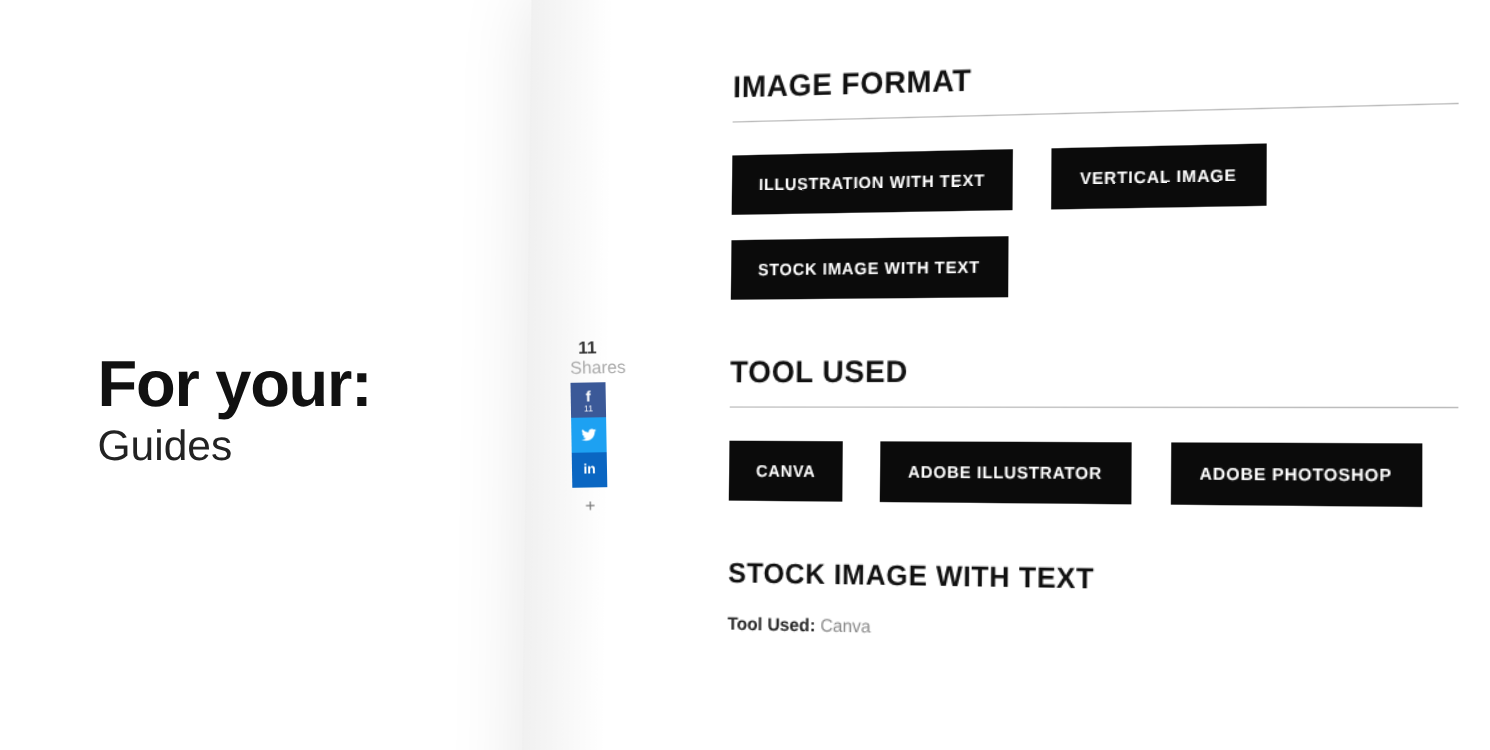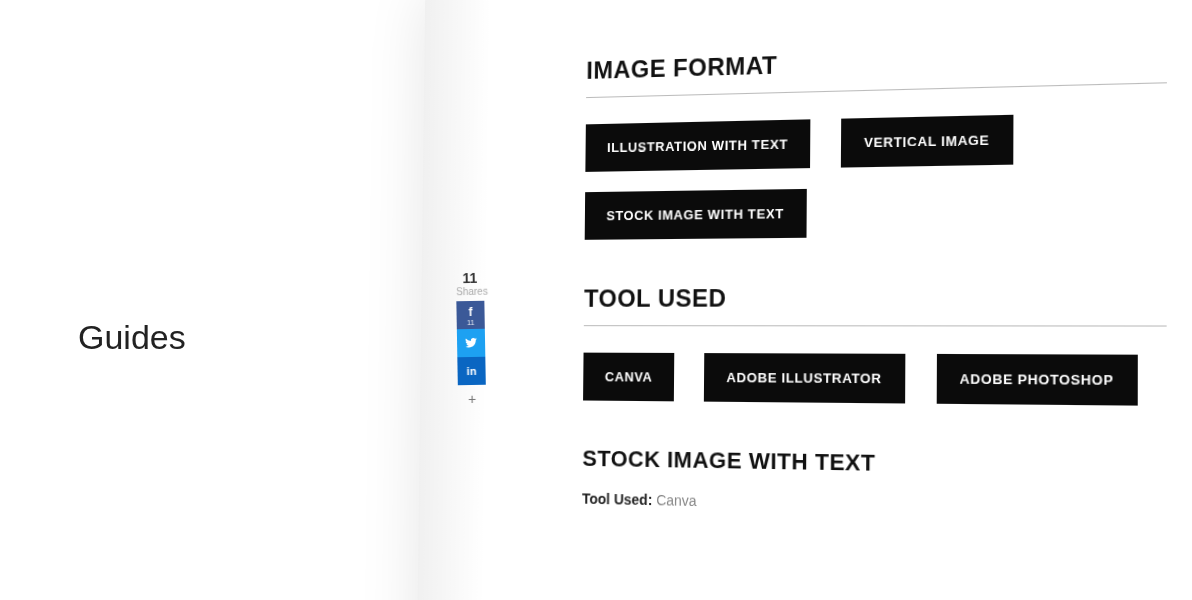--- a/index.html
+++ b/index.html
@@ -18,21 +18,20 @@
     left: 78px;
     top: 278px;
   }
   .caption-title {
     font-size: 52px;
     font-weight: 800;
     color: #111;
     letter-spacing: -1px;
   }
   .caption-sub {
-    margin-top: 40px;
     font-size: 34px;
     font-weight: 400;
     color: #222;
   }
 
   
   .scene {
     position: absolute;
     left: 420px;
     top: -40px;
@@ -61,21 +60,21 @@
     transform: rotateZ(-1deg);
   }
   .share-count {
     text-align: center;
     font-size: 14px;
     font-weight: 700;
     color: #333;
   }
   .share-label {
     text-align: center;
-    font-size: 10px;
+    font-size: 14px;
     color: #aaa;
     margin-bottom: 4px;
   }
   .share-btn {
     width: 28px;
     height: 28px;
     display: flex;
     align-items: center;
     justify-content: center;
     color: #fff;
@@ -160,20 +159,21 @@
     pointer-events: none;
   }
 
 </style>
 </head>
 <body>
 
 <div class="stage">
 
   <div class="caption">
+    <div class="caption-title">For your:</div>
     <div class="caption-sub">Guides</div>
   </div>
 
   <div class="scene">
     <div class="page">
 
       <div class="content">
 
         <div class="section-heading">IMAGE FORMAT</div>
         <div class="tag-row">

